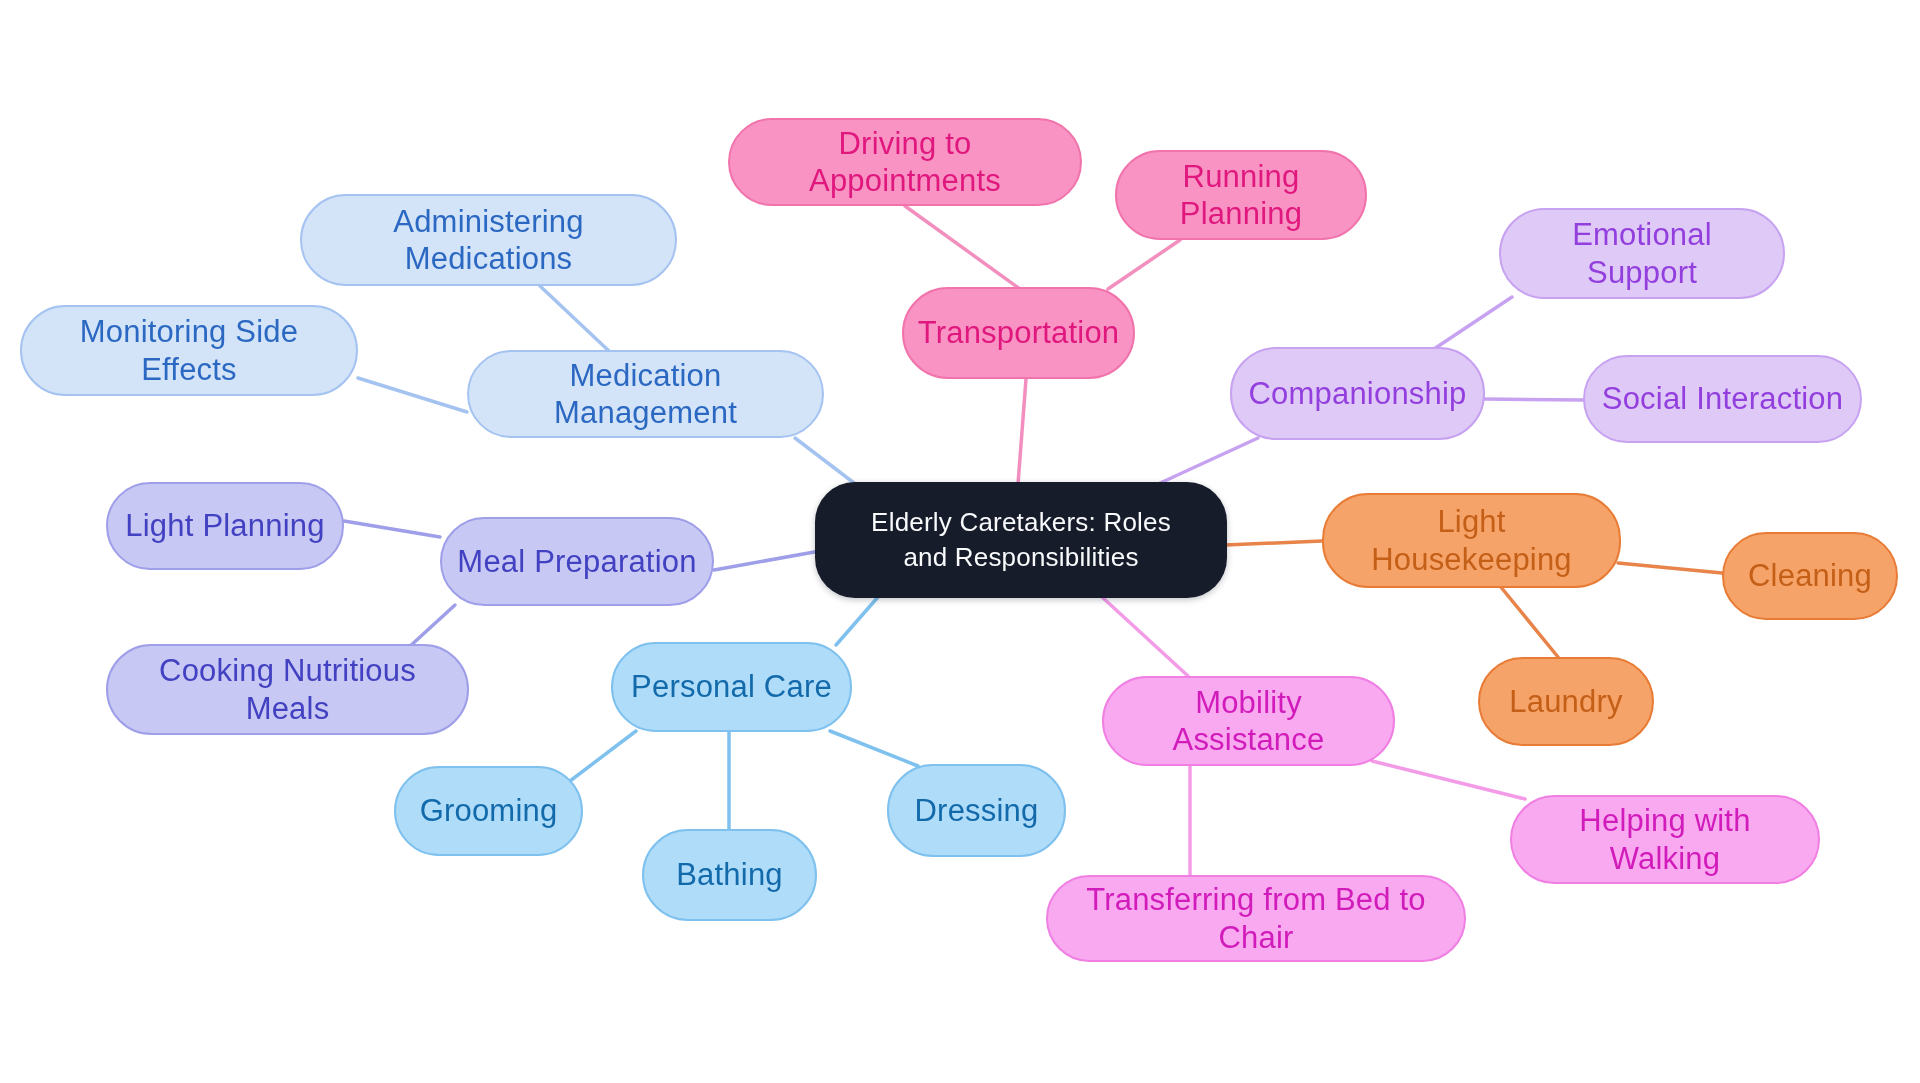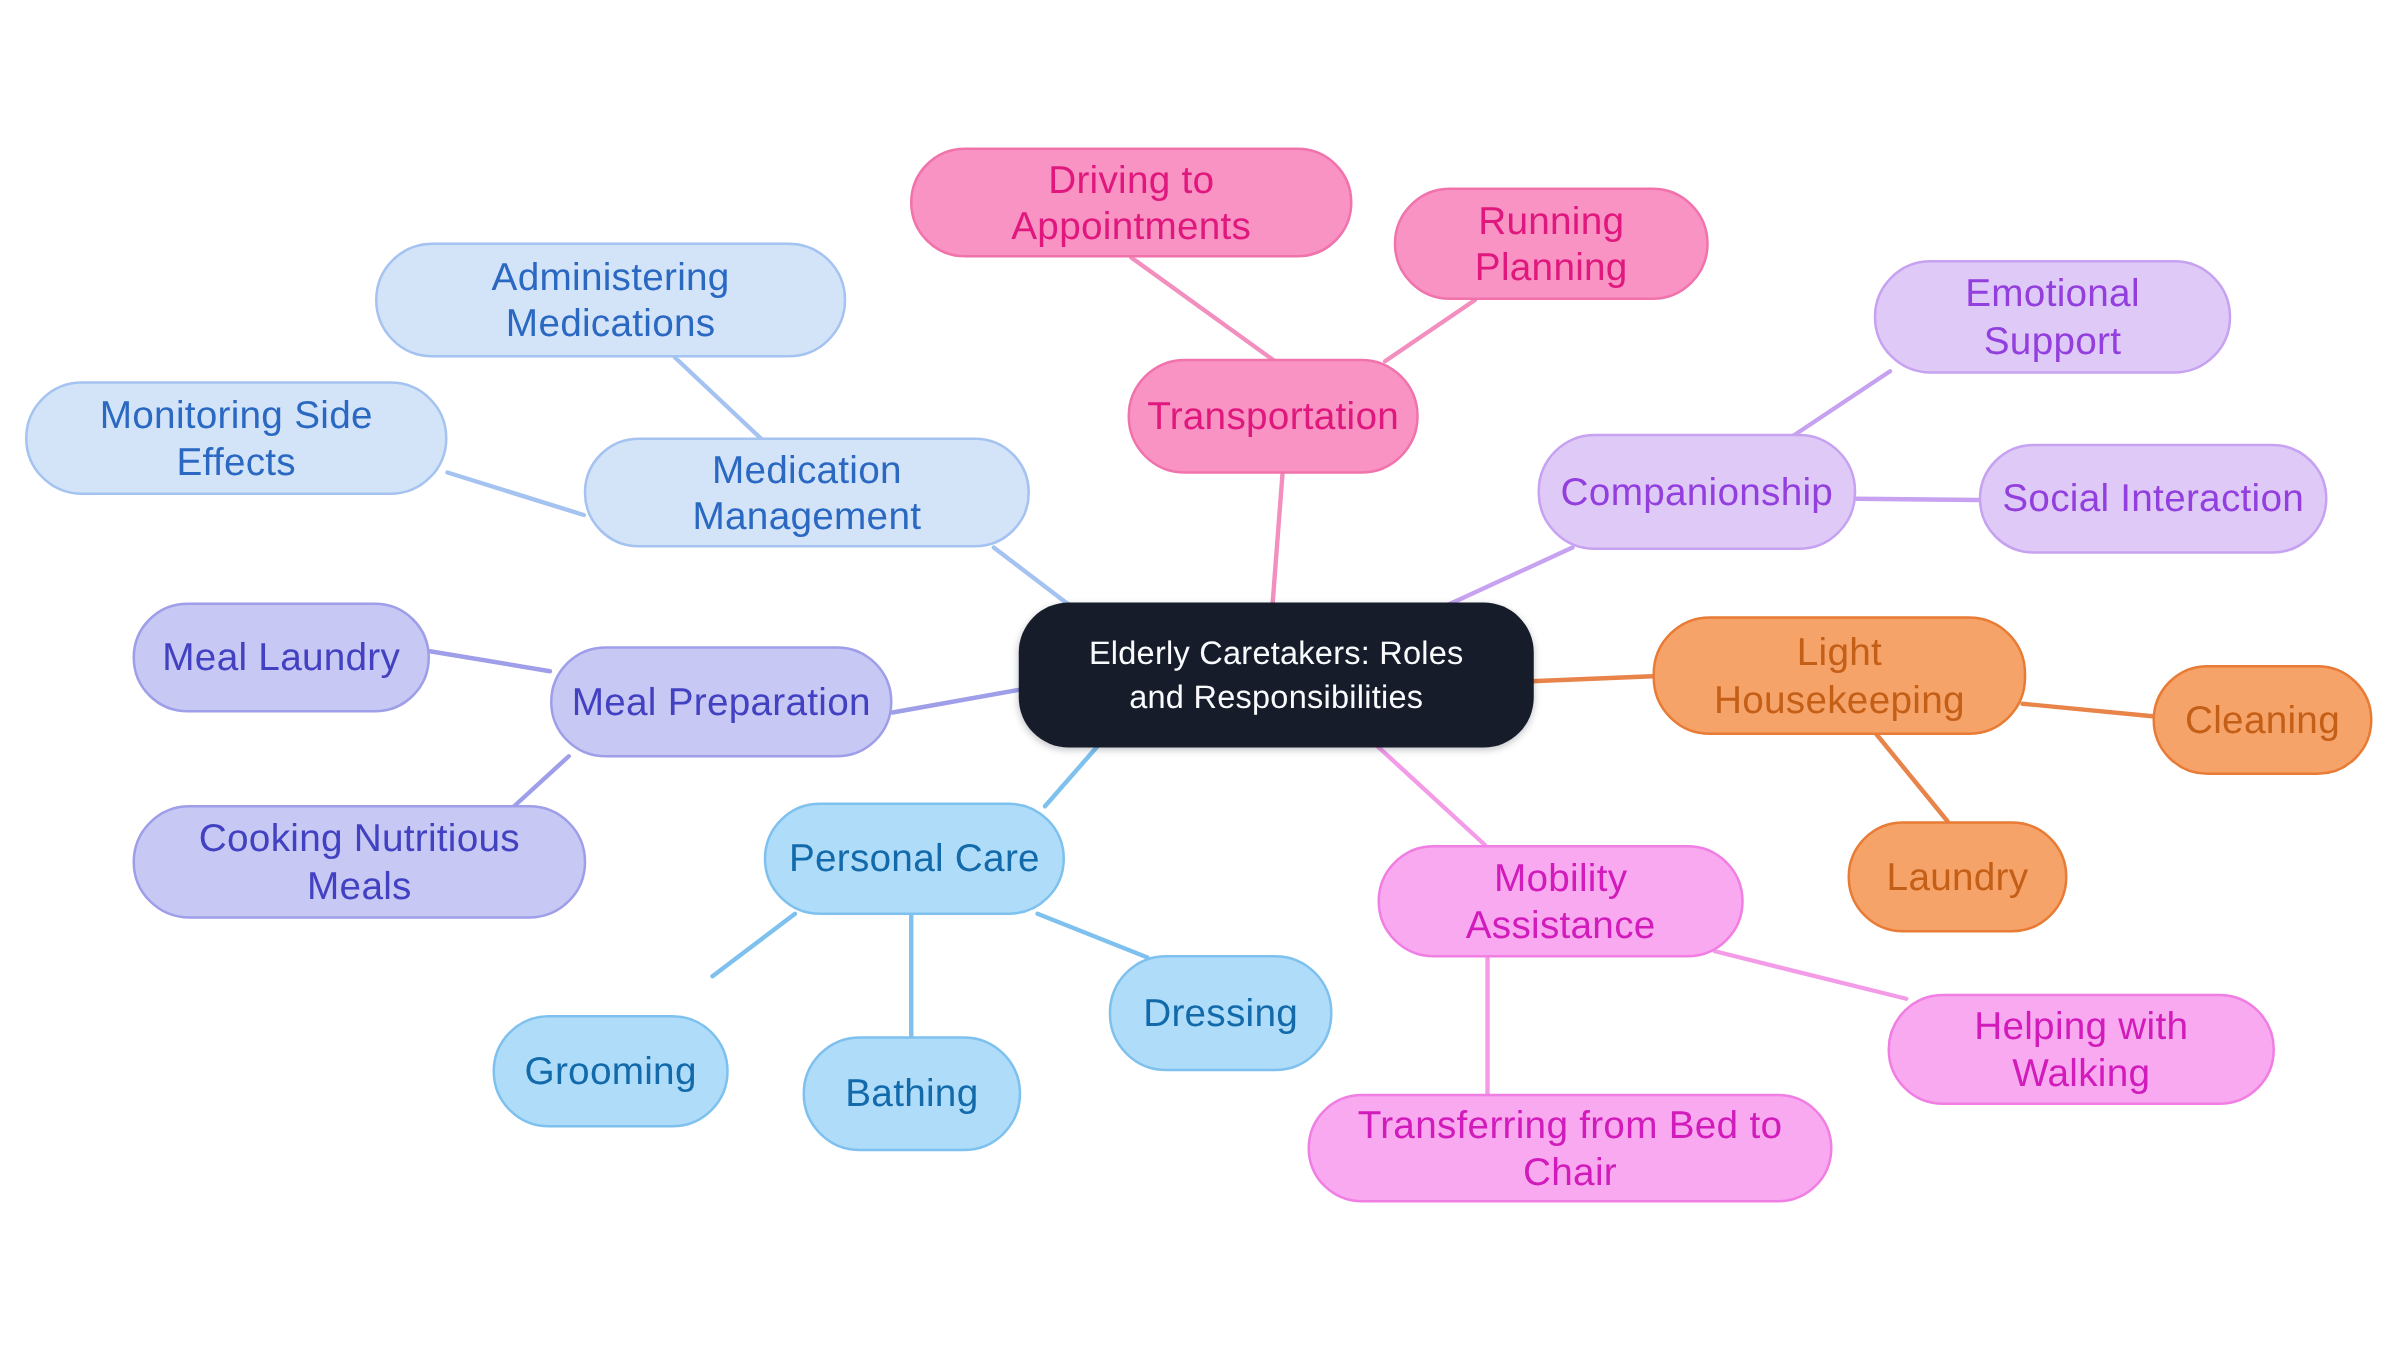--- a/index.html
+++ b/index.html
@@ -87,25 +87,25 @@
 
   <div class="node" style="left: 1322px; top: 493px; width: 299px; height: 95px; background-color: rgb(246, 163, 105); border-color: rgb(232, 123, 53); color: rgb(196, 95, 24);">Light Housekeeping</div>
   <div class="node" style="left: 1722px; top: 532px; width: 176px; height: 88px; background-color: rgb(246, 163, 105); border-color: rgb(232, 123, 53); color: rgb(196, 95, 24);">Cleaning</div>
   <div class="node" style="left: 1478px; top: 657px; width: 176px; height: 89px; background-color: rgb(246, 163, 105); border-color: rgb(232, 123, 53); color: rgb(196, 95, 24);">Laundry</div>
 
   <div class="node" style="left: 1102px; top: 676px; width: 293px; height: 90px; background-color: rgb(249, 169, 240); border-color: rgb(240, 126, 227); color: rgb(209, 28, 187);">Mobility Assistance</div>
   <div class="node" style="left: 1046px; top: 875px; width: 420px; height: 87px; background-color: rgb(249, 169, 240); border-color: rgb(240, 126, 227); color: rgb(209, 28, 187);">Transferring from Bed to Chair</div>
   <div class="node" style="left: 1510px; top: 795px; width: 310px; height: 89px; background-color: rgb(249, 169, 240); border-color: rgb(240, 126, 227); color: rgb(209, 28, 187);">Helping with Walking</div>
 
   <div class="node" style="left: 611px; top: 642px; width: 241px; height: 90px; background-color: rgb(175, 220, 248); border-color: rgb(126, 193, 238); color: rgb(19, 106, 171);">Personal Care</div>
-  <div class="node" style="left: 394px; top: 812px; width: 189px; height: 90px; background-color: rgb(175, 220, 248); border-color: rgb(126, 193, 238); color: rgb(19, 106, 171);">Grooming</div>
+  <div class="node" style="left: 394px; top: 766px; width: 189px; height: 90px; background-color: rgb(175, 220, 248); border-color: rgb(126, 193, 238); color: rgb(19, 106, 171);">Grooming</div>
   <div class="node" style="left: 642px; top: 829px; width: 175px; height: 92px; background-color: rgb(175, 220, 248); border-color: rgb(126, 193, 238); color: rgb(19, 106, 171);">Bathing</div>
   <div class="node" style="left: 887px; top: 764px; width: 179px; height: 93px; background-color: rgb(175, 220, 248); border-color: rgb(126, 193, 238); color: rgb(19, 106, 171);">Dressing</div>
 
   <div class="node" style="left: 440px; top: 517px; width: 274px; height: 89px; background-color: rgb(200, 200, 244); border-color: rgb(158, 158, 233); color: rgb(66, 65, 193);">Meal Preparation</div>
-  <div class="node" style="left: 106px; top: 482px; width: 238px; height: 88px; background-color: rgb(200, 200, 244); border-color: rgb(158, 158, 233); color: rgb(66, 65, 193);">Meal Laundry</div>
+  <div class="node" style="left: 106px; top: 482px; width: 238px; height: 88px; background-color: rgb(200, 200, 244); border-color: rgb(158, 158, 233); color: rgb(66, 65, 193);">Light Planning</div>
   <div class="node" style="left: 106px; top: 644px; width: 363px; height: 91px; background-color: rgb(200, 200, 244); border-color: rgb(158, 158, 233); color: rgb(66, 65, 193);">Cooking Nutritious Meals</div>
 
   <div class="node" style="left: 467px; top: 350px; width: 357px; height: 88px; background-color: rgb(211, 228, 249); border-color: rgb(165, 195, 240); color: rgb(43, 104, 194);">Medication Management</div>
   <div class="node" style="left: 300px; top: 194px; width: 377px; height: 92px; background-color: rgb(211, 228, 249); border-color: rgb(165, 195, 240); color: rgb(43, 104, 194);">Administering Medications</div>
   <div class="node" style="left: 20px; top: 305px; width: 338px; height: 91px; background-color: rgb(211, 228, 249); border-color: rgb(165, 195, 240); color: rgb(43, 104, 194);">Monitoring Side Effects</div>
 
 </div>
 
 </body></html>

